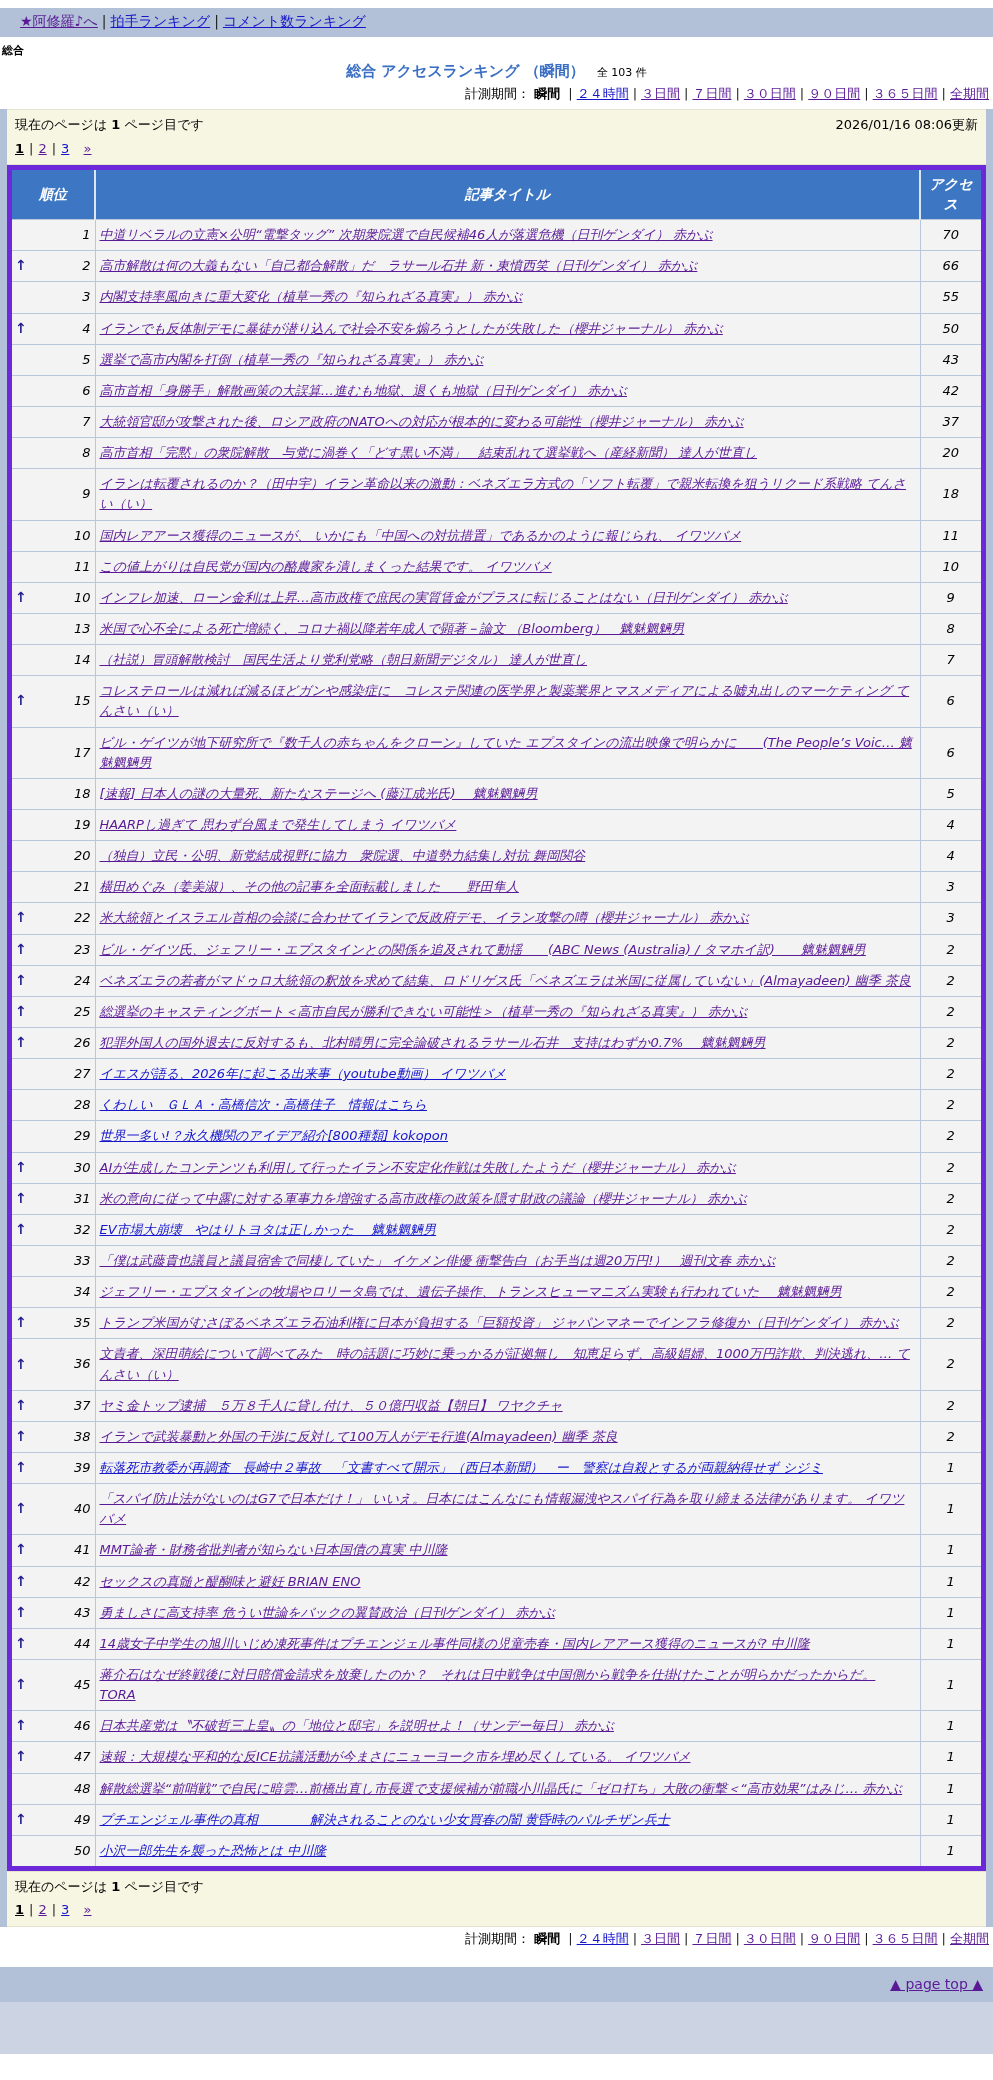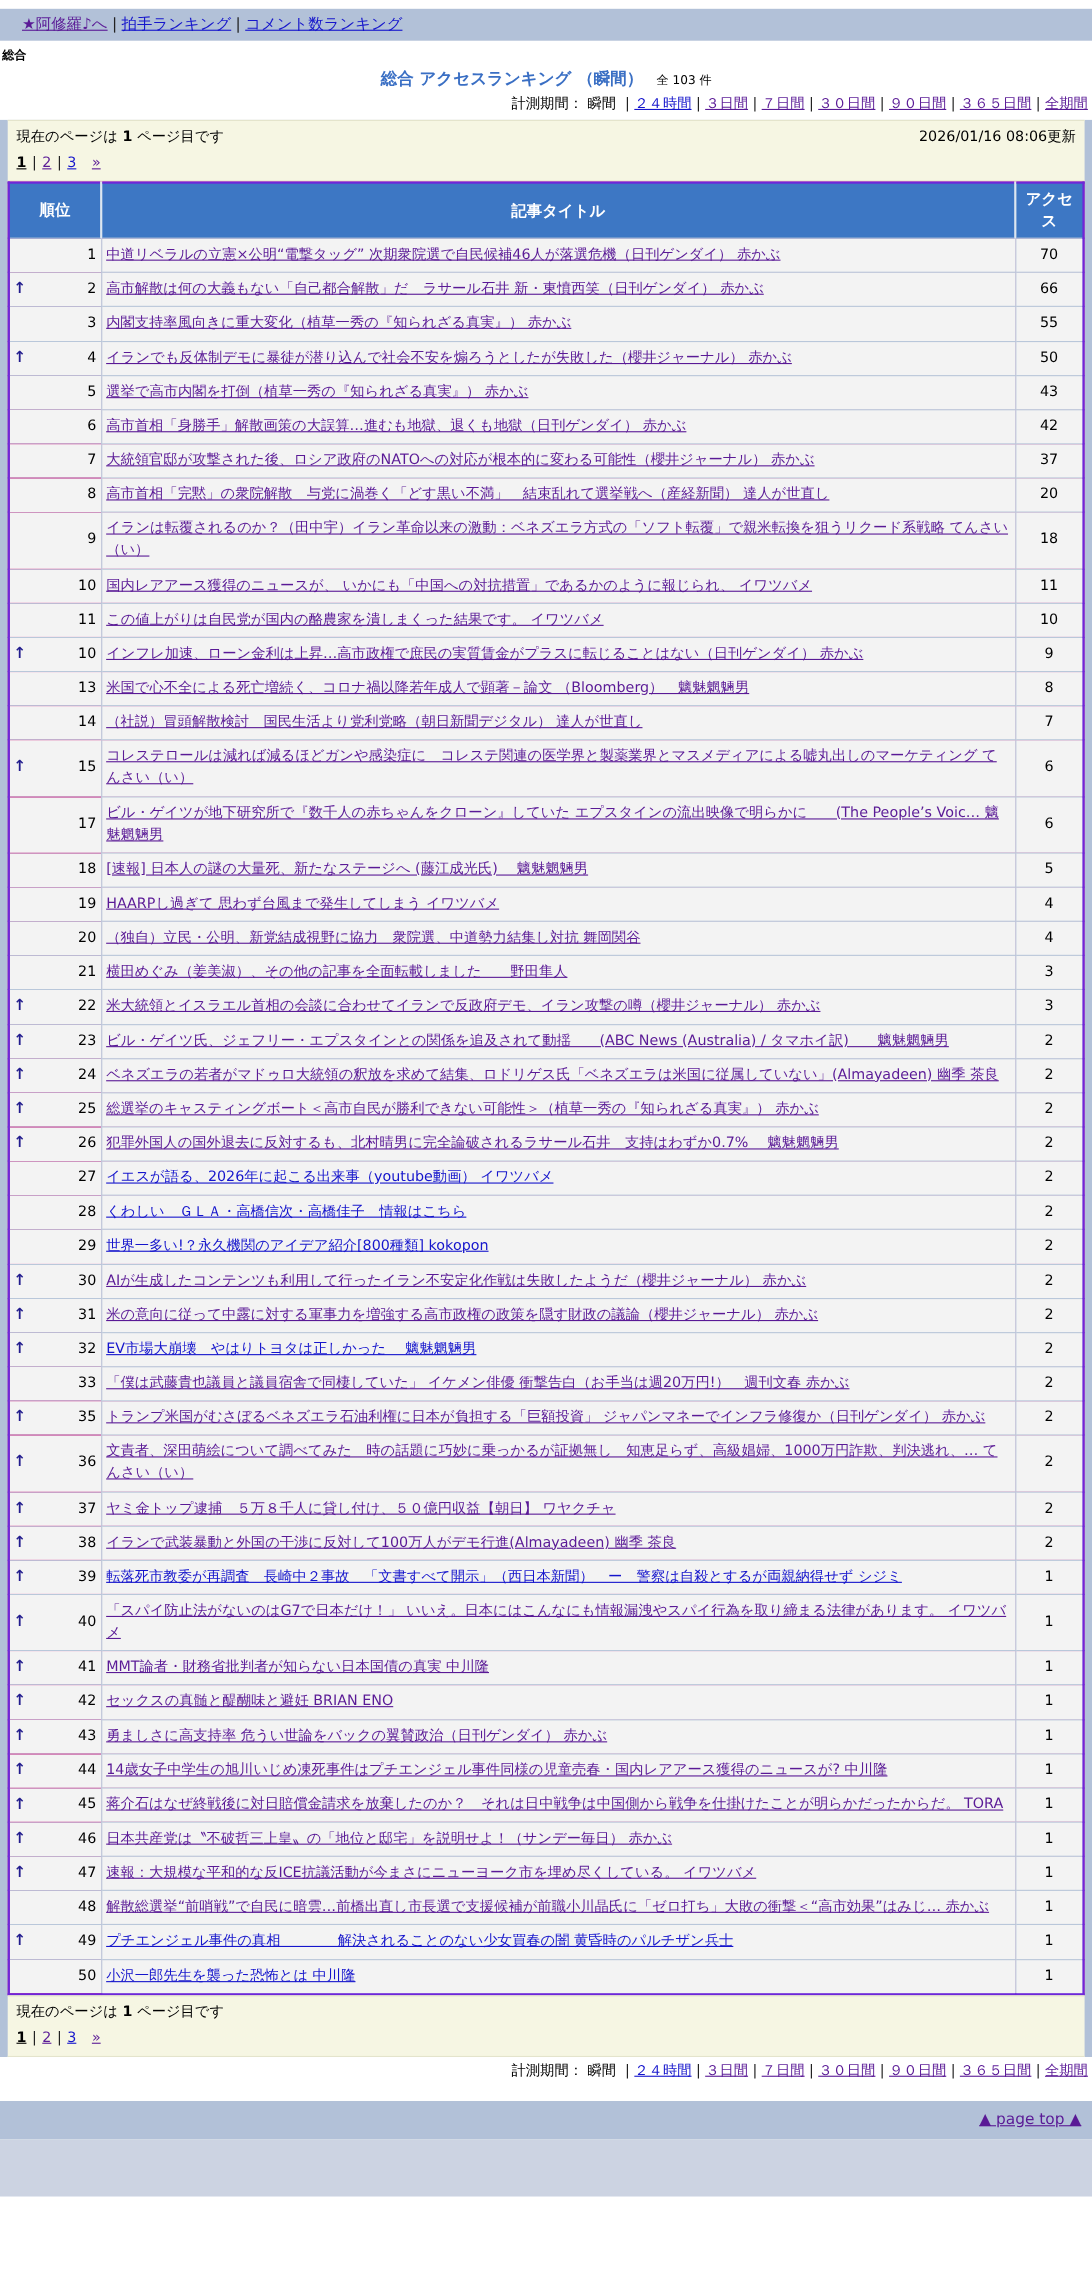--- a/index.html
+++ b/index.html
@@ -20,41 +20,41 @@
     background:#b2c1d8; padding:5px 10px 6px 20px; font-size:14px;
   }
   .navbar .sep{color:#222; margin:0 4px;}
 
   
   .category-label{font-size:11px; font-weight:bold; padding:6px 2px 2px 2px;}
   .page-title-line{text-align:center; padding:2px 0 1px 0;}
   .page-title{color:#3a6fc4; font-weight:bold; font-size:15px;}
   .total-count{color:#000; font-size:11px; margin-left:8px;}
   .period-line{text-align:right; padding:3px 4px 6px 0; font-size:13px;}
-  .period-line .cur{font-weight:normal;}
+  .period-line .cur{font-weight:bold;}
   .period-line .sep{margin:0 4px; color:#222;}
 
   
   .frame{background:#b2c1d8; padding:0 7px;}
 
   
   .cream{
     background:#f6f6e3; border-top:1px solid #e4e4cc; border-bottom:1px solid #e4e4cc;
     padding:5px 8px 6px 8px;
   }
   .cream .line1{display:flex; justify-content:space-between; line-height:1.5;}
   .cream .pagenum{font-weight:bold;}
   .cream .pagination{margin-top:4px; line-height:1.5;}
   .pagination .pg-cur{font-weight:bold; color:#000; text-decoration:underline;}
   .pagination .psep{margin:0 5px; color:#222;}
 
   
   table.rank-table{
-    width:100%; border-collapse:collapse; background:#ec4899;
-    border:2px solid #6d28d9; font-size:13px;
+    width:100%; border-collapse:collapse; background:#d946ef;
+    border:5px solid #6d28d9; font-size:13px;font-style:italic;
   }
   table.rank-table th{
     background:#3d77c4; color:#fff; font-weight:bold; font-size:14px;
     border:1px solid #b9c7da; border-left:2px solid #dde6f0; vertical-align:middle;
   }
   table.rank-table th:first-child{border-left:1px solid #b9c7da;}
   th.th-rank{width:52px; word-break:break-all; padding:5px 15px; line-height:1.4;}
   th.th-title{padding:5px 4px;}
   th.th-access{width:46px; word-break:break-all; padding:5px 7px; line-height:1.4;}
   table.rank-table td{
@@ -467,20 +467,30 @@
     <td class="rank">
       
       <span class="num">33</span>
     </td>
     <td class="title">
       <a class="lnk-visited">「僕は武藤貴也議員と議員宿舎で同棲していた」 イケメン俳優 衝撃告白（お手当は週20万円!）　週刊文春 赤かぶ</a>
     </td>
     <td class="access">2</td>
   </tr>
 
+  <tr>
+    <td class="rank">
+      
+      <span class="num">34</span>
+    </td>
+    <td class="title">
+      <a class="lnk-visited">ジェフリー・エプスタインの牧場やロリータ島では、遺伝子操作、トランスヒューマニズム実験も行われていた　 魑魅魍魎男</a>
+    </td>
+    <td class="access">2</td>
+  </tr>
 
   <tr>
     <td class="rank">
       <span class="arrow">↑</span>
       <span class="num">35</span>
     </td>
     <td class="title">
       <a class="lnk-visited">トランプ米国がむさぼるベネズエラ石油利権に日本が負担する「巨額投資」 ジャパンマネーでインフラ修復か（日刊ゲンダイ） 赤かぶ</a>
     </td>
     <td class="access">2</td>

